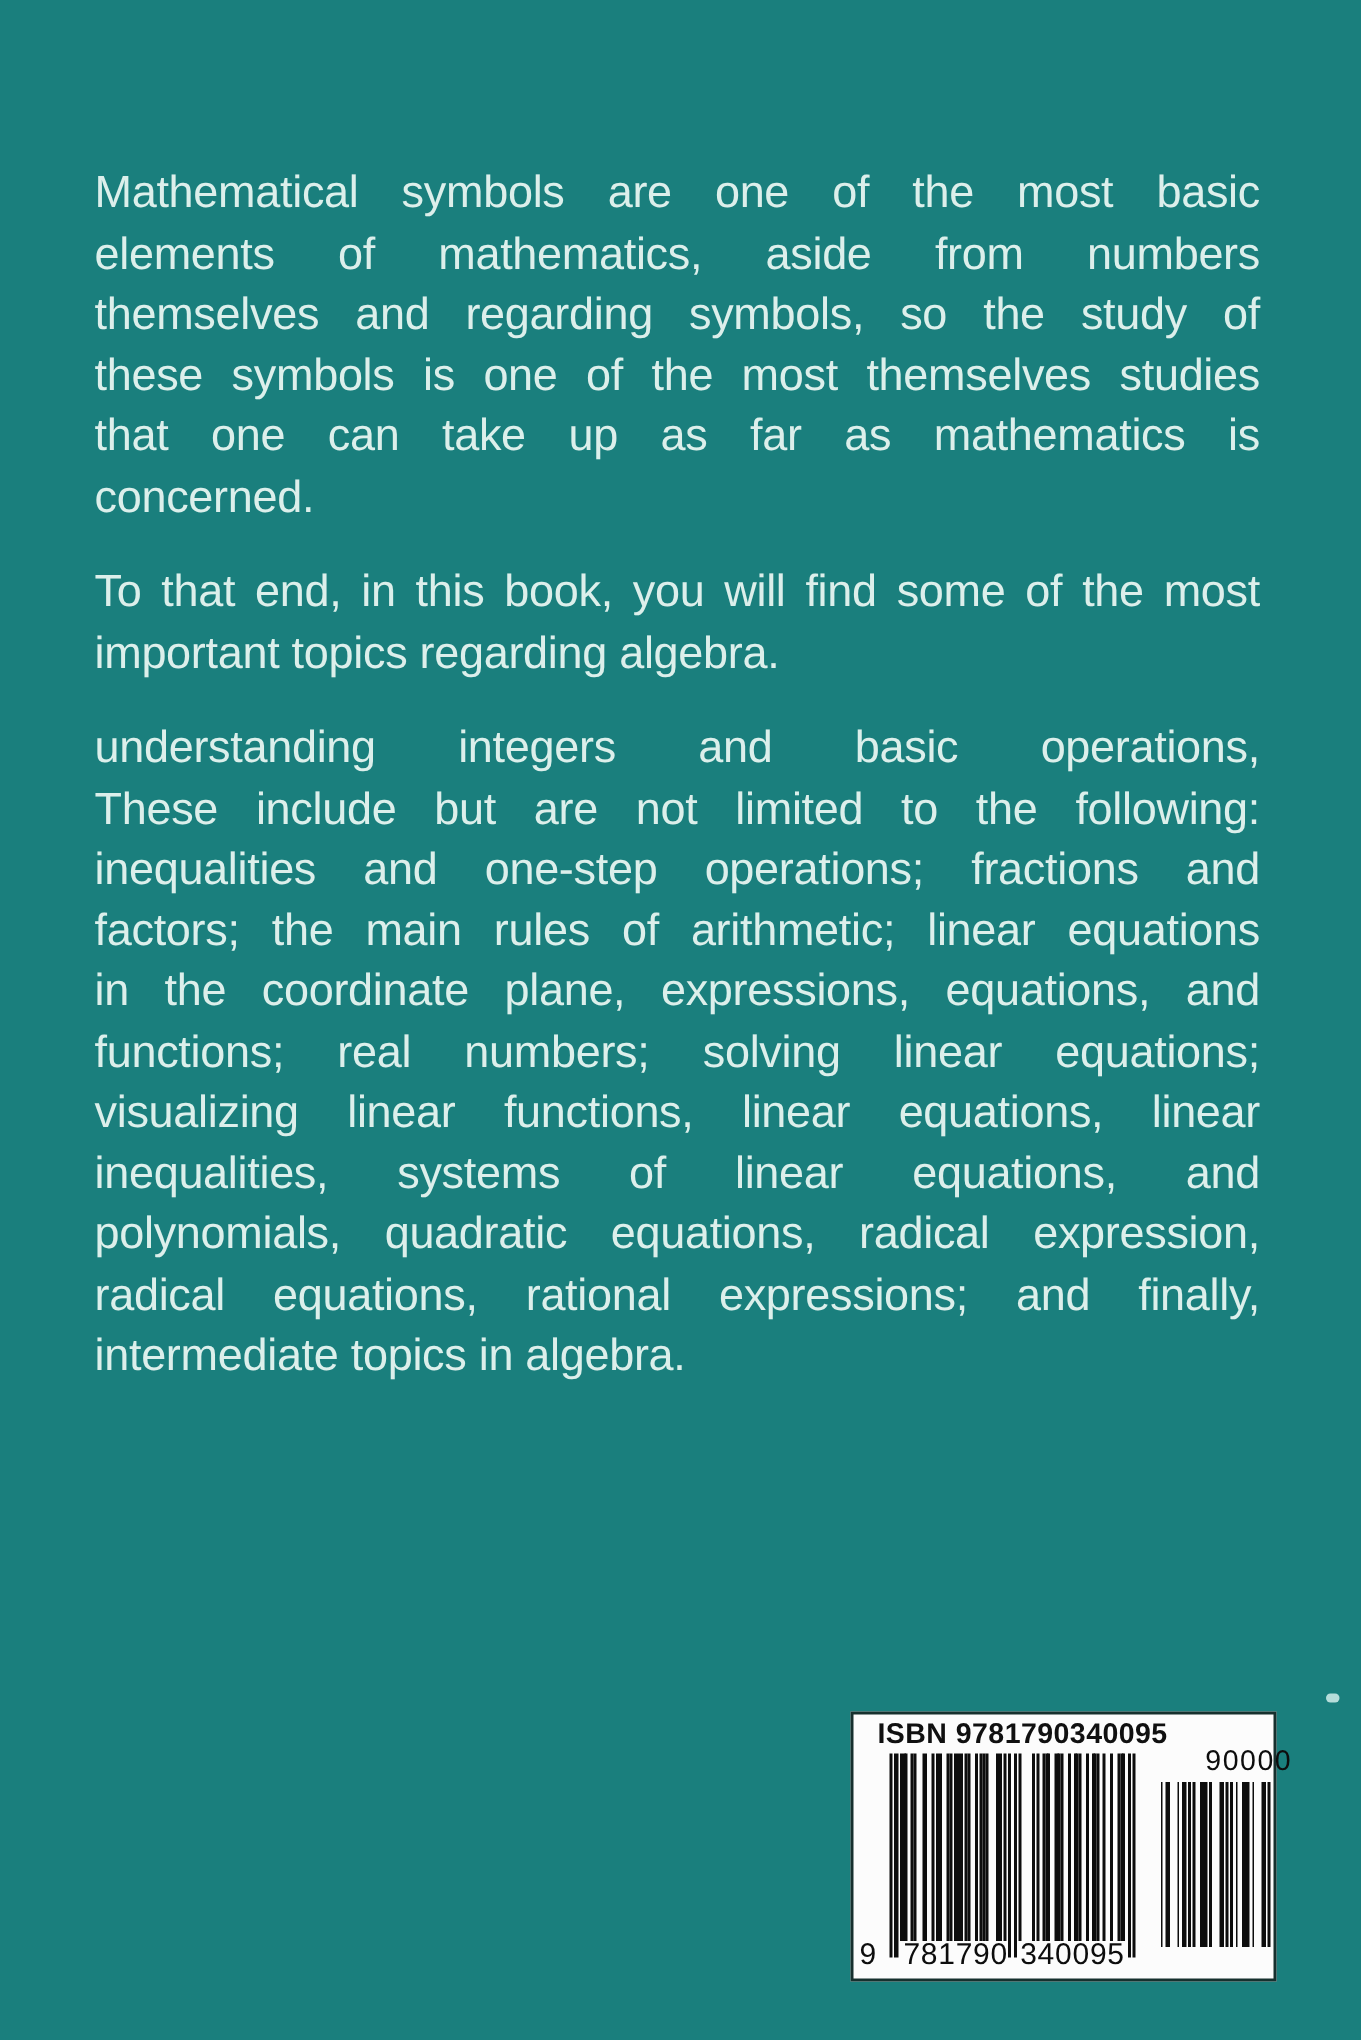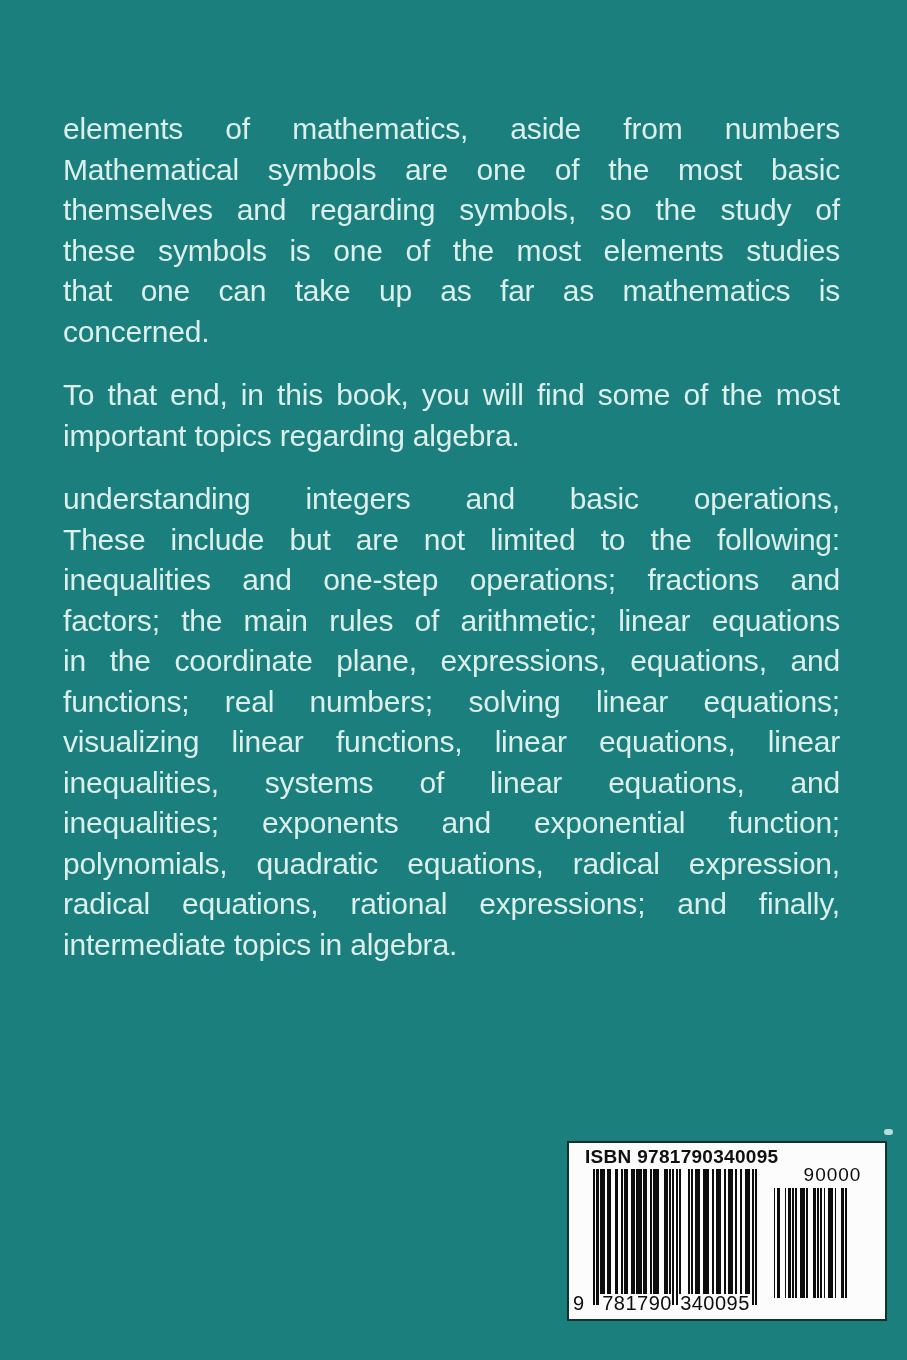--- a/index.html
+++ b/index.html
@@ -28,21 +28,21 @@
   .line {
     text-align: justify;
     text-align-last: justify;
     white-space: normal;
   }
   .line.last { text-align-last: left; }
   
   .barcode-panel {
     position: absolute;
     left: 567px; top: 1141px;
-    width: 320px; height: 180px;
+    width: 284px; height: 180px;
     background: #fcfcfc;
     border: 2px solid #16302e;
     box-sizing: border-box;
   }
   .isbn-label {
     position: absolute;
     left: 16px; top: 3px;
     font-size: 19px;
     font-weight: 600;
     letter-spacing: 0.3px;
@@ -96,41 +96,40 @@
     opacity: 0.9;
   }
 </style>
 </head>
 <body>
 
 <div class="cover">
 
   <div class="text-block">
     <div class="paragraph">
+        <div class="line">Mathematical symbols are one of the most basic</div>
         <div class="line">elements of mathematics, aside from numbers</div>
-        <div class="line">Mathematical symbols are one of the most basic</div>
         <div class="line">themselves and regarding symbols, so the study of</div>
-        <div class="line">these symbols is one of the most elements studies</div>
+        <div class="line">these symbols is one of the most themselves studies</div>
         <div class="line">that one can take up as far as mathematics is</div>
         <div class="line last">concerned.</div>
       </div>
     <div class="paragraph">
         <div class="line">To that end, in this book, you will find some of the most</div>
         <div class="line last">important topics regarding algebra.</div>
       </div>
     <div class="paragraph">
         <div class="line">understanding integers and basic operations,</div>
         <div class="line">These include but are not limited to the following:</div>
         <div class="line">inequalities and one-step operations; fractions and</div>
         <div class="line">factors; the main rules of arithmetic; linear equations</div>
         <div class="line">in the coordinate plane, expressions, equations, and</div>
         <div class="line">functions; real numbers; solving linear equations;</div>
         <div class="line">visualizing linear functions, linear equations, linear</div>
         <div class="line">inequalities, systems of linear equations, and</div>
-        <div class="line">inequalities; exponents and exponential function;</div>
         <div class="line">polynomials, quadratic equations, radical expression,</div>
         <div class="line">radical equations, rational expressions; and finally,</div>
         <div class="line last">intermediate topics in algebra.</div>
       </div>
   </div>
 
   <div class="barcode-panel">
     <div class="isbn-label">ISBN 9781790340095</div>
 
     <div class="ean13">

